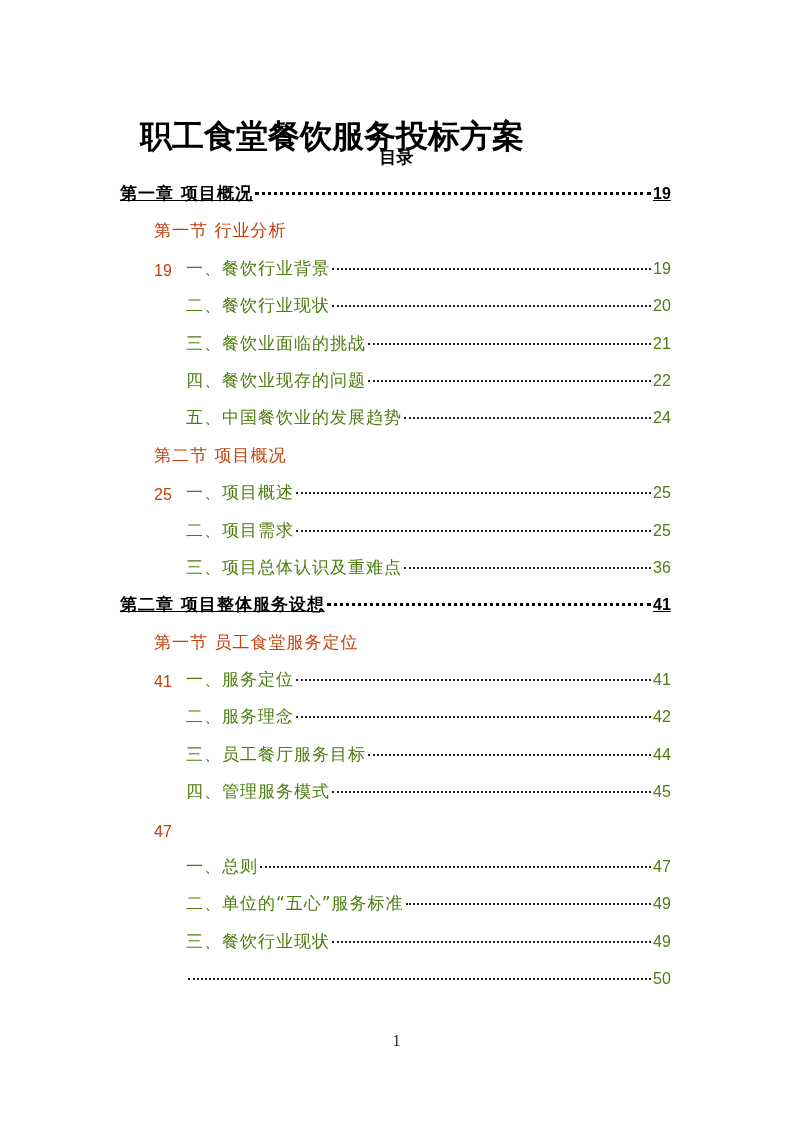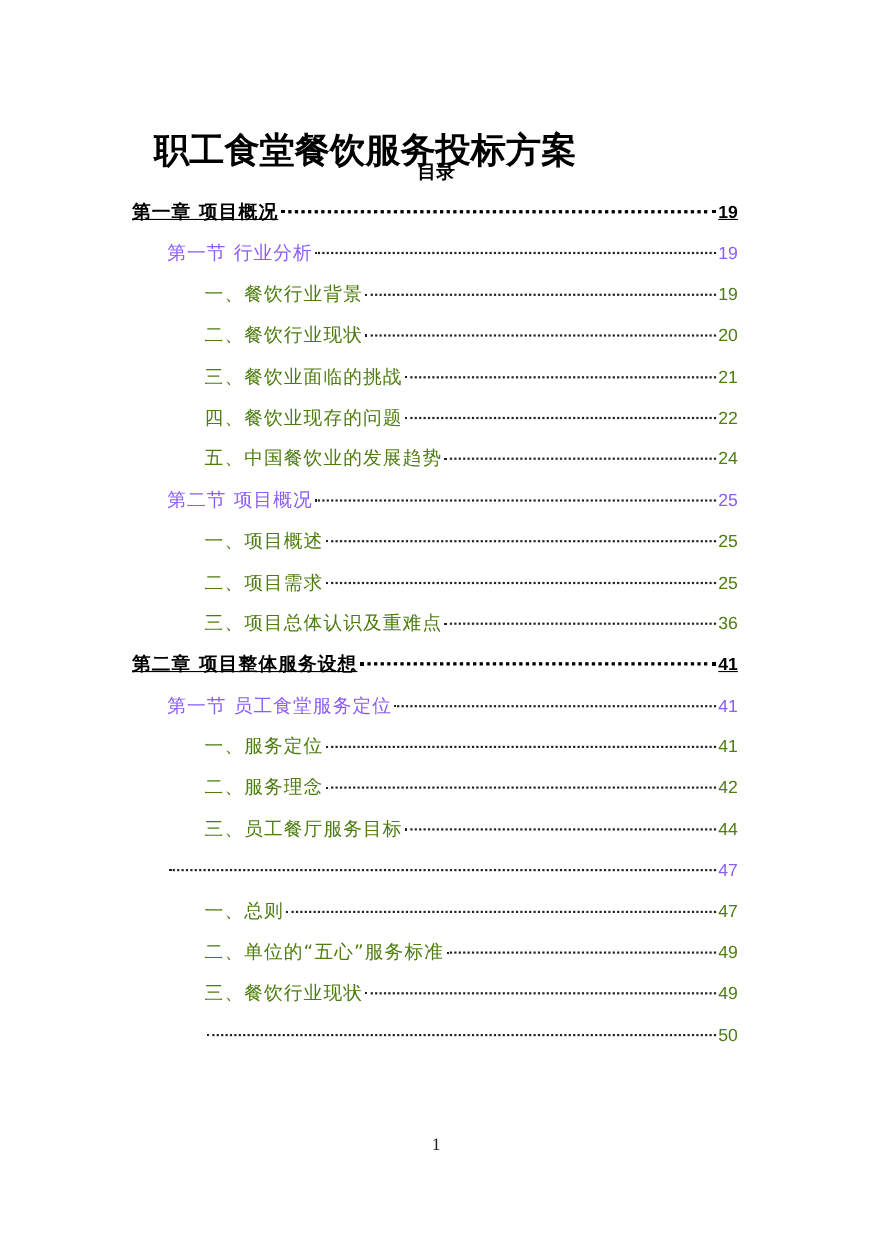--- a/index.html
+++ b/index.html
@@ -52,21 +52,22 @@
       font-size: 17px;
       white-space: nowrap;
     }
     .toc-row.level-1 {
       font-weight: bold;
       padding-left: 0;
       text-decoration: underline;
     }
     .toc-row.level-2 {
       padding-left: 32px;
-      color: #8b5cf6;
+      color: #c2410c;
+      flex-direction: column;
     }
     .toc-row.level-3 {
       padding-left: 66px;
       color: #4d7c0f;
     }
     .toc-label {
       flex: 0 0 auto;
       letter-spacing: 1px;
     }
     .toc-dots {
@@ -183,20 +184,25 @@
   <div class="toc-row level-3">
       <span class="toc-label">二、服务理念</span>
       <span class="toc-dots"></span>
       <span class="toc-page">42</span>
     </div>
   <div class="toc-row level-3">
       <span class="toc-label">三、员工餐厅服务目标</span>
       <span class="toc-dots"></span>
       <span class="toc-page">44</span>
     </div>
+  <div class="toc-row level-3">
+      <span class="toc-label">四、管理服务模式</span>
+      <span class="toc-dots"></span>
+      <span class="toc-page">45</span>
+    </div>
   <div class="toc-row level-2">
       <span class="toc-dots"></span>
       <span class="toc-page">47</span>
     </div>
   <div class="toc-row level-3">
       <span class="toc-label">一、总则</span>
       <span class="toc-dots"></span>
       <span class="toc-page">47</span>
     </div>
   <div class="toc-row level-3">

